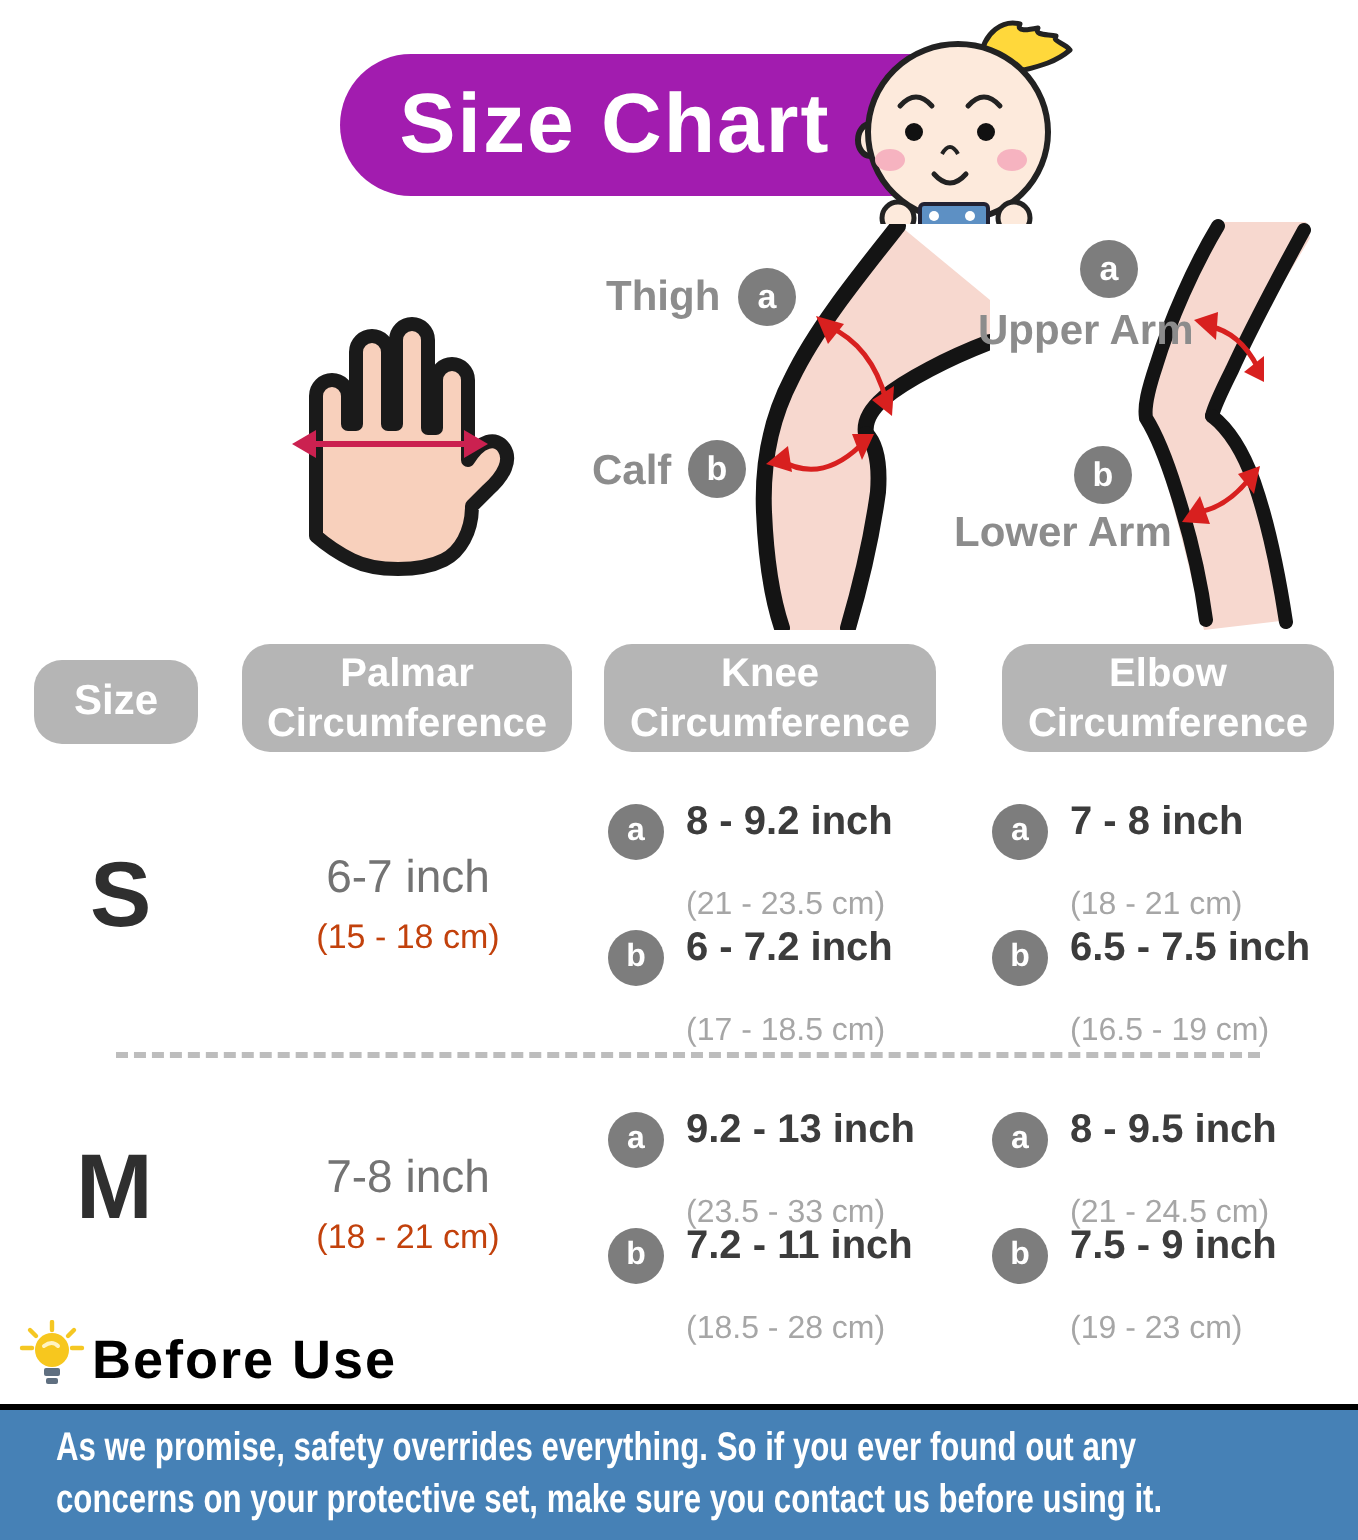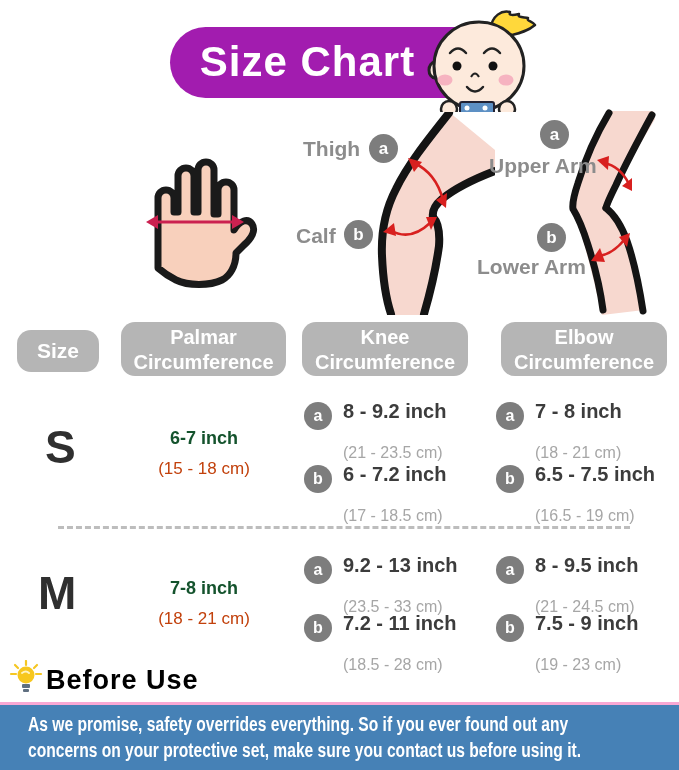--- a/index.html
+++ b/index.html
@@ -19,38 +19,38 @@
 
   
   .col-pill{position:absolute;background:#b5b5b5;border-radius:14px;color:#fff;font-weight:bold;
             text-align:center;box-sizing:border-box;}
   .col-size{left:17px;top:330px;width:82px;height:42px;font-size:21px;line-height:42px;}
   .col-two{top:322px;height:54px;font-size:20px;line-height:25px;padding-top:3px;}
 
   .size-letter{position:absolute;font-size:46px;font-weight:bold;color:#2f2f2f;line-height:46px;}
 
   .palmar-cell{position:absolute;left:118px;width:172px;text-align:center;}
-  .inch-main{display:block;font-size:18px;font-weight:bold;color:#14532d;line-height:26px;}
+  .inch-main{display:block;font-size:23px;font-weight:normal;color:#737373;line-height:26px;}
   .cm-main{display:block;font-size:17px;color:#c2410c;line-height:21px;margin-top:7px;}
 
   .subrow{position:absolute;display:flex;align-items:flex-start;gap:11px;}
   .mk{width:28px;height:28px;border-radius:50%;background:#7d7d7d;color:#fff;font-weight:bold;
       font-size:16px;text-align:center;line-height:28px;flex:none;margin-top:2px;}
   .vals{display:flex;flex-direction:column;}
   .sub-inch{font-size:20px;font-weight:bold;color:#3c3c3c;line-height:23px;white-space:nowrap;}
   .sub-cm{font-size:16px;color:#a6a6a6;line-height:19px;margin-top:20px;white-space:nowrap;}
 
   .divider{position:absolute;left:58px;top:526px;width:572px;border-top:3px dashed #bdbdbd;}
 
   .before-title{position:absolute;left:46px;top:665px;font-size:27px;font-weight:bold;
                 color:#000000;letter-spacing:1px;}
   .bulb{position:absolute;left:8px;top:660px;}
 
   .footer{position:absolute;left:0;top:702px;width:679px;height:68px;background:#4681b6;
-          border-top:3px solid #f9a8d4;box-sizing:border-box;color:#fff;font-weight:bold;
+          border-top:3px solid #000000;box-sizing:border-box;color:#fff;font-weight:bold;
           padding:6px 0 0 28px;}
   .footer-line{display:block;height:26px;}
   .footer-line span{display:inline-block;transform:scaleX(0.78);transform-origin:0 50%;
                     white-space:nowrap;font-size:20px;line-height:26px;}
   svg{position:absolute;}
 </style>
 </head>
 <body>
 
 <div class="canvas">

